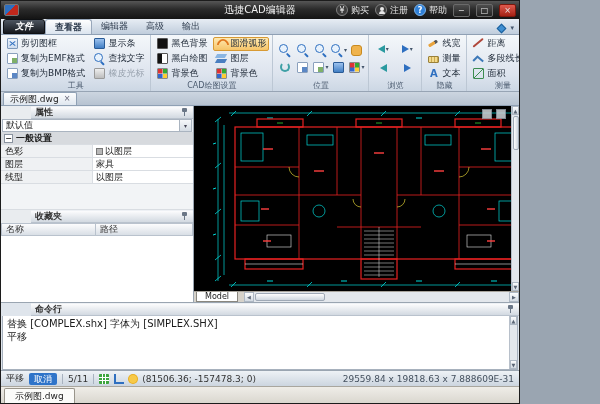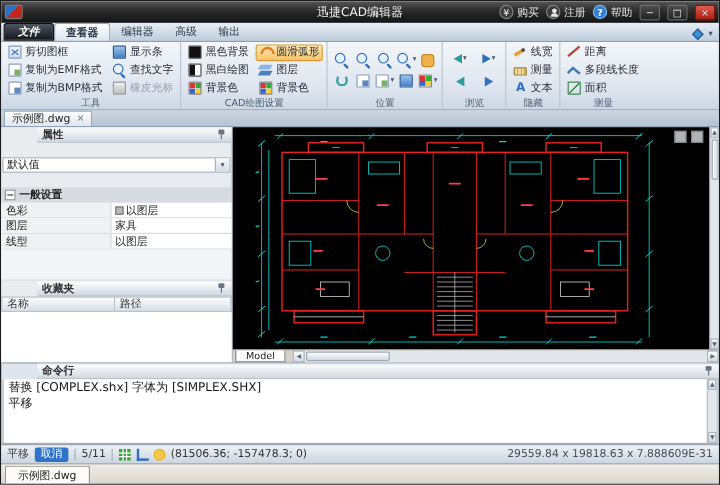--- a/index.html
+++ b/index.html
@@ -1,17 +1,17 @@
 <!DOCTYPE html>
 <html><head>
 <meta charset="utf-8">
 <style>
   * { margin:0; padding:0; box-sizing:border-box; font-family:"DejaVu Sans","Liberation Sans",sans-serif; }
   html,body { width:600px; height:404px; overflow:hidden; background:#9aa5b1; }
-  .window { width:600px; height:404px; display:flex; flex-direction:column; border:1px solid #1c1c1c; background:#dfe5ec; overflow:hidden; }
+  .window { width:520px; height:404px; display:flex; flex-direction:column; border:1px solid #1c1c1c; background:#dfe5ec; overflow:hidden; }
 
   
   .titlebar { height:18px; flex:none; background:linear-gradient(#565656,#2b2b2b 45%,#141414); display:flex; align-items:center; color:#eee; padding:0 3px; position:relative; }
   .app-logo { width:15px; height:12px; margin-right:4px; background:linear-gradient(135deg,#2e6fc0 45%,#c1281c 45%); border:1px solid #777; border-radius:2px; flex:none; }
   .app-title { position:absolute; left:0; right:0; text-align:center; font-size:10px; color:#f0f0f0; pointer-events:none; }
   .tb-actions { margin-left:auto; display:flex; align-items:center; gap:6px; z-index:1; }
   .tb-item { display:flex; align-items:center; gap:3px; font-size:9px; color:#e3e3e3; cursor:default; }
   .circ { width:12px; height:12px; border-radius:50%; display:flex; align-items:center; justify-content:center; font-size:8px; flex:none; }
   .circ.dark { background:#3c3c3c; border:1px solid #808080; color:#f2f2f2; }
   .circ.blue { background:#2f7fd6; border:1px solid #7db3e8; color:#fff; font-weight:bold; }
@@ -90,21 +90,21 @@
   .doctab { height:13px; display:flex; align-items:center; gap:5px; background:linear-gradient(#fcfdfe,#e0e7ef); border:1px solid #8fa0b4; border-bottom:0; font-size:9px; color:#222; padding:0 6px; border-radius:2px 2px 0 0; }
   .doctab-close { font-size:8px; color:#667; line-height:8px; }
 
   
   .main { flex:1; display:flex; min-height:0; }
   .leftpanel { width:193px; flex:none; background:#e9ecef; border-right:1px solid #9aa5b1; display:flex; flex-direction:column; }
   .panel-hdr { height:13px; flex:none; background:linear-gradient(#fcfcfd,#d2d9e1); border-bottom:1px solid #b9c2cd; border-top:1px solid #eef1f5; display:flex; align-items:center; font-size:9px; font-weight:bold; color:#333; padding:0 4px;margin-left:30px; }
   .pin { width:7px; height:9px; position:relative; margin-left:auto; margin-right:1px; }
   .pin::before { content:""; position:absolute; top:0; left:1px; width:5px; height:4px; background:#6a7686; border-radius:1px; }
   .pin::after { content:""; position:absolute; top:4px; left:3px; width:1px; height:4px; background:#6a7686; }
-  .combo { height:13px; flex:none; background:#fff; border:1px solid #aab4c0; margin:12px 1px; display:flex; align-items:center; font-size:9px; color:#222; padding-left:3px; }
+  .combo { height:13px; flex:none; background:#fff; border:1px solid #aab4c0; margin:0 1px; display:flex; align-items:center; font-size:9px; color:#222; padding-left:3px; }
   .combo-btn { margin-left:auto; width:12px; height:11px; background:linear-gradient(#f6f8fa,#d5dce4); border-left:1px solid #aab4c0; display:flex; align-items:center; justify-content:center; font-size:6px; color:#445; }
   .prow { height:13px; flex:none; display:flex; align-items:center; font-size:9px; color:#222; border-bottom:1px solid #d9dde2; background:#ffffff; }
   .prow.section { background:#d7dade; font-weight:bold; }
   .boxminus { width:9px; height:9px; border:1px solid #8a93a0; background:#fff; font-size:8px; line-height:7px; text-align:center; margin:0 3px; color:#333; }
   .pname { width:92px; flex:none; background:#eff1f3; border-right:1px solid #d9dde2; padding-left:4px; height:100%; display:flex; align-items:center; }
   .pval { flex:1; padding-left:3px; display:flex; align-items:center; gap:2px; }
   .swatch { width:7px; height:7px; background:#b8b8b8; border:1px solid #777; display:inline-block; flex:none; }
   .pfill { height:26px; flex:none; background:#f2f4f6; border-bottom:1px solid #d9dde2; }
   .favcols { height:13px; flex:none; display:flex; font-size:9px; color:#333; }
   .favcol { background:linear-gradient(#fcfcfd,#d9dfe6); border:1px solid #b9c2cd; border-left:0; display:flex; align-items:center; padding-left:4px; }

